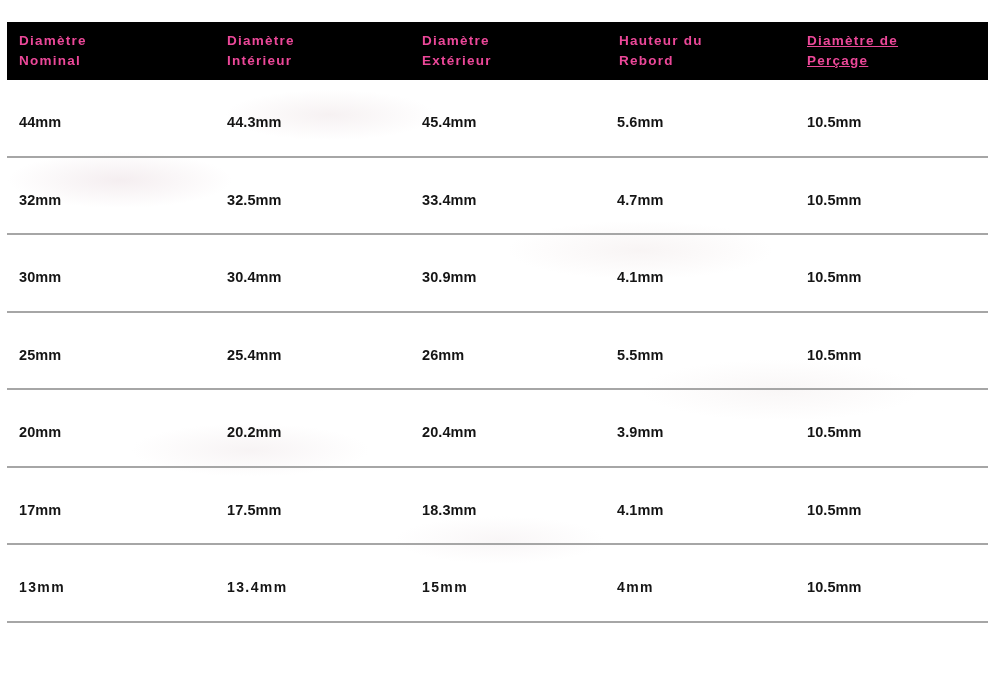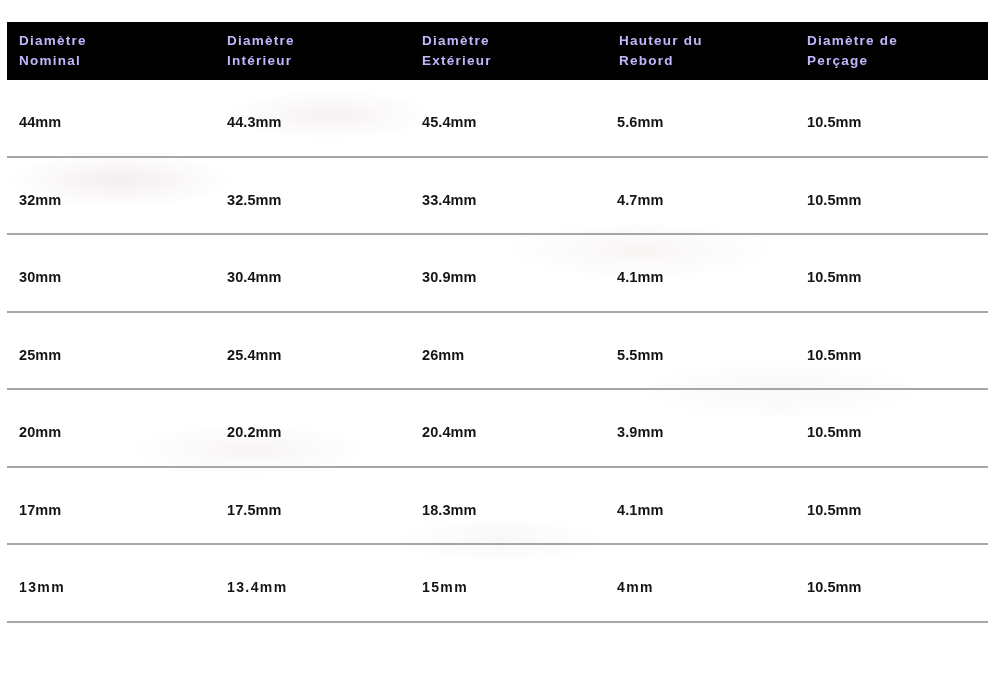--- a/index.html
+++ b/index.html
@@ -51,32 +51,32 @@
   col.c2 { width: 195px; }
   col.c3 { width: 197px; }
   col.c4 { width: 190px; }
   col.c5 { width: 191px; }
 
   thead tr {
     background: #000000;
   }
   thead th {
     background: #000000;
-    color: #c4b5fd;
+    color: #ec4899;
     text-align: left;
     vertical-align: top;
     font-size: 13.5px;
     font-weight: bold;
     letter-spacing: 1.25px;
     line-height: 1.46;
     padding: 9px 0 10px 12px;
     height: 32px;
   }
   thead th.h-col4 { padding-left: 12px; }
-  thead th.h-col5 { padding-left: 10px; }
+  thead th.h-col5 { padding-left: 10px; text-decoration: underline; }
 
   tbody td {
     border-bottom: 2px solid #a6a6a6;
     font-size: 14.5px;
     font-weight: bold;
     color: #151515;
     letter-spacing: 0.1px;
     height: 67.5px;
     vertical-align: middle;
     padding: 8px 0 0 12px;

